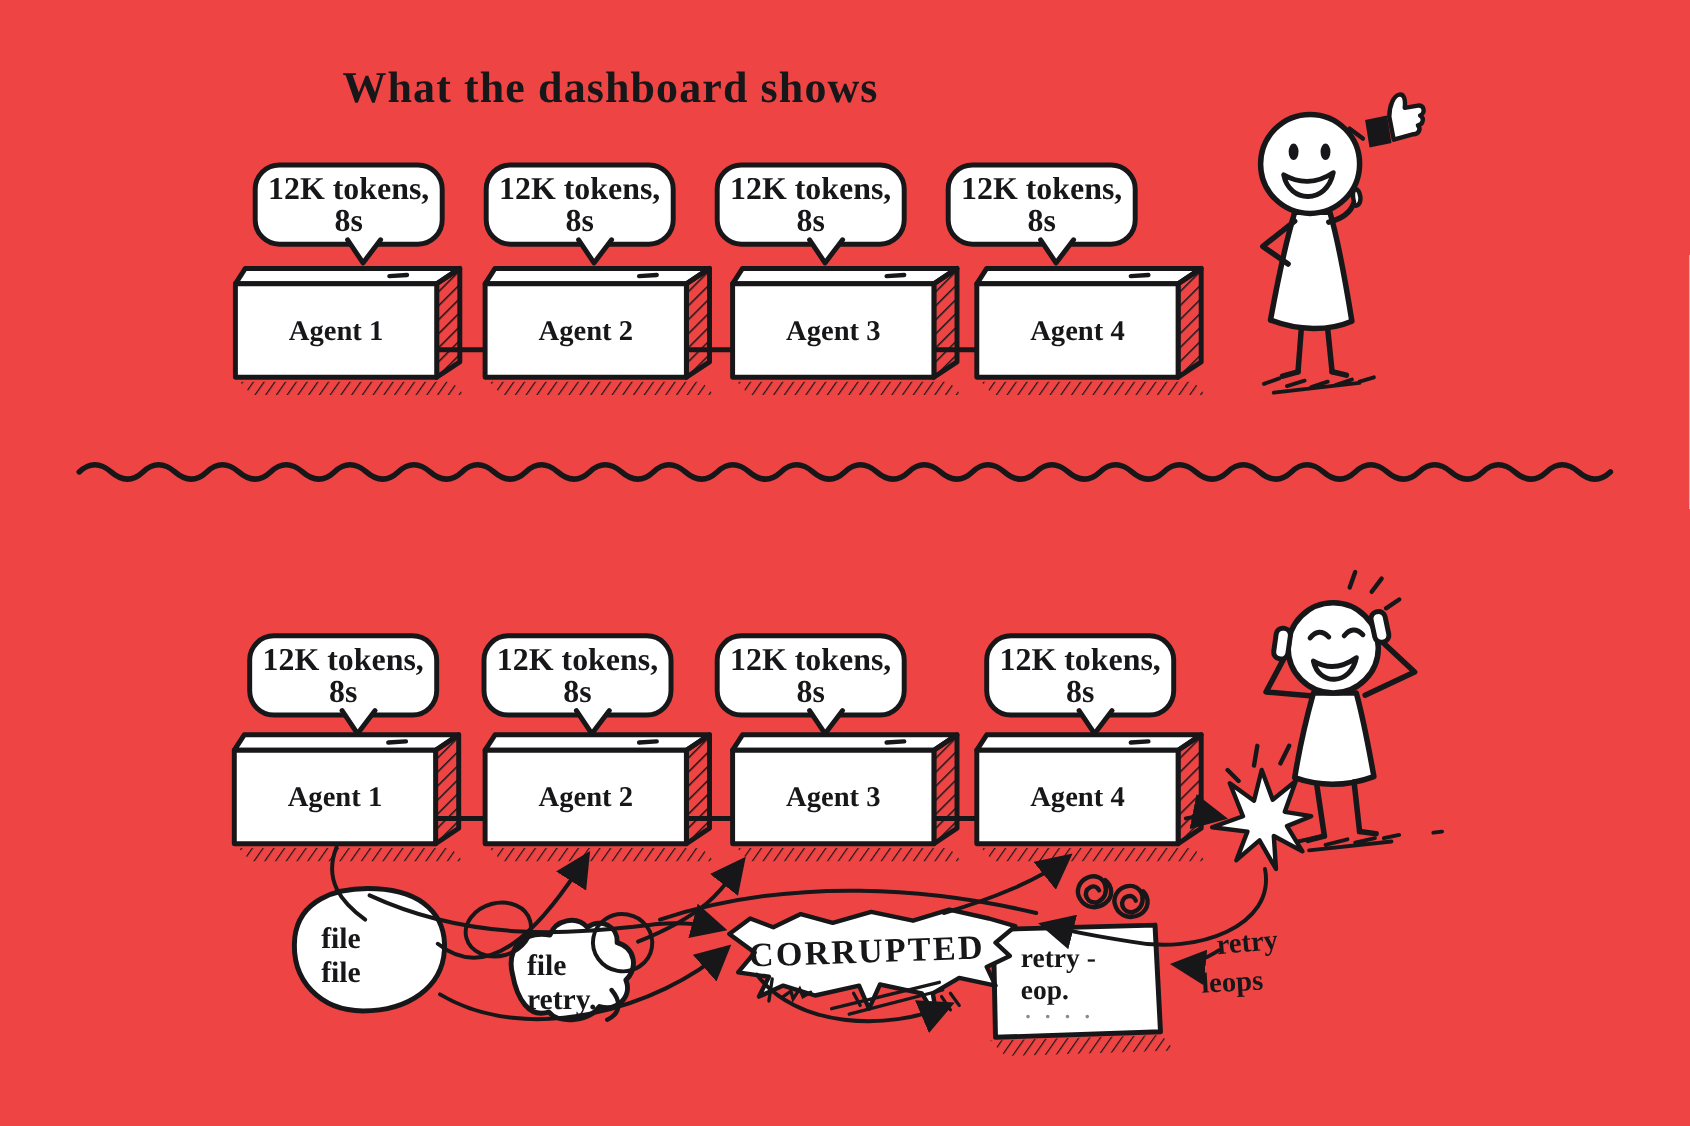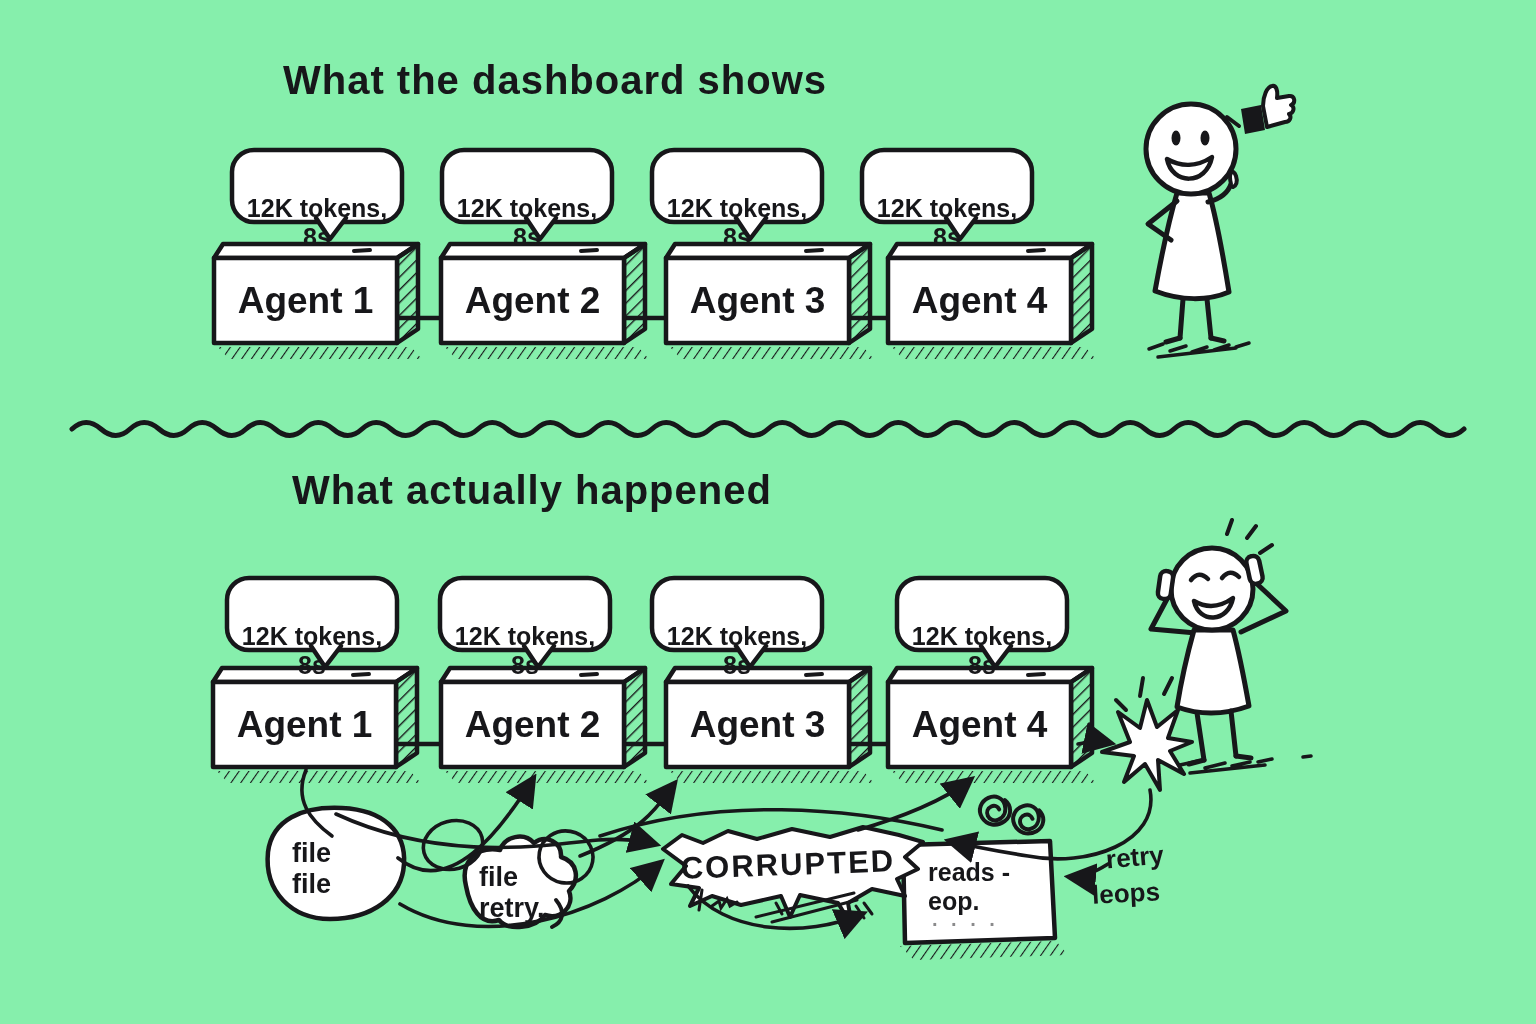--- a/index.html
+++ b/index.html
@@ -1,23 +1,23 @@
 <!DOCTYPE html>
 <html><head>
 <meta charset="utf-8">
 <style>
   html,body{margin:0;padding:0;background:#fff;}
-  #canvas{position:relative;width:1536px;height:1024px;background:#86efac;overflow:hidden;
-          font-family:Liberation Sans, sans-serif;color:#17171a;}
+  #canvas{position:relative;width:1536px;height:1024px;background:#ef4444;overflow:hidden;
+          font-family:Liberation Serif, serif;color:#17171a;}
   #art{position:absolute;left:0;top:0;z-index:1;}
   .txt{position:absolute;z-index:5;color:#17171a;font-weight:bold;text-align:center;
        line-height:1.1;white-space:nowrap;}
   .title{font-size:40px;letter-spacing:1px;}
-  .bubble-txt{width:170px;font-size:25px;line-height:29px;margin-top:36px;}
-  .agent-label{width:183px;font-size:37px;line-height:85px;}
+  .bubble-txt{width:170px;font-size:29px;line-height:29px;}
+  .agent-label{width:183px;font-size:26px;line-height:85px;}
   .blob-label{text-align:left;font-size:27px;line-height:1.15;}
   .corrupted{width:240px;font-size:31px;letter-spacing:2px;transform:rotate(-2deg);}
   .eop-label{text-align:left;font-size:25px;line-height:1.15;}
   .eop-dots{text-align:left;font-size:20px;letter-spacing:4px;opacity:.5;}
   .retry-label{text-align:left;font-size:26px;}
 </style>
 </head>
 <body>
 
 <div id="canvas">
@@ -185,21 +185,20 @@
   <div class="txt bubble-txt" style="left:862px;top:158px;">
     <div>12K tokens,</div>
     <div>8s</div>
   </div>
 
   <div class="txt agent-label" style="left:214px;top:258px;">Agent 1</div>
   <div class="txt agent-label" style="left:441px;top:258px;">Agent 2</div>
   <div class="txt agent-label" style="left:666px;top:258px;">Agent 3</div>
   <div class="txt agent-label" style="left:888px;top:258px;">Agent 4</div>
 
-  <div class="txt title" style="left:262px;top:468px;width:540px;">What actually happened</div>
 
   <div class="txt bubble-txt" style="left:227px;top:586px;">
     <div>12K tokens,</div>
     <div>8s</div>
   </div>
   <div class="txt bubble-txt" style="left:440px;top:586px;">
     <div>12K tokens,</div>
     <div>8s</div>
   </div>
   <div class="txt bubble-txt" style="left:652px;top:586px;">
@@ -219,20 +218,20 @@
   <div class="txt blob-label" style="left:292px;top:838px;">
     <div>file</div>
     <div>file</div>
   </div>
   <div class="txt blob-label" style="left:479px;top:862px;">
     <div>file</div>
     <div>retry.</div>
   </div>
   <div class="txt corrupted" style="left:668px;top:848px;">CORRUPTED</div>
   <div class="txt eop-label" style="left:928px;top:858px;">
-    <div>reads -</div>
+    <div>retry -</div>
     <div>eop.</div>
   </div>
   <div class="txt eop-dots" style="left:932px;top:908px;">. . . .</div>
   <div class="txt retry-label" style="left:1106px;top:843px;transform:rotate(-5deg);">retry</div>
   <div class="txt retry-label" style="left:1092px;top:879px;transform:rotate(-3deg);">leops</div>
 
 </div>
 
 </body></html>

